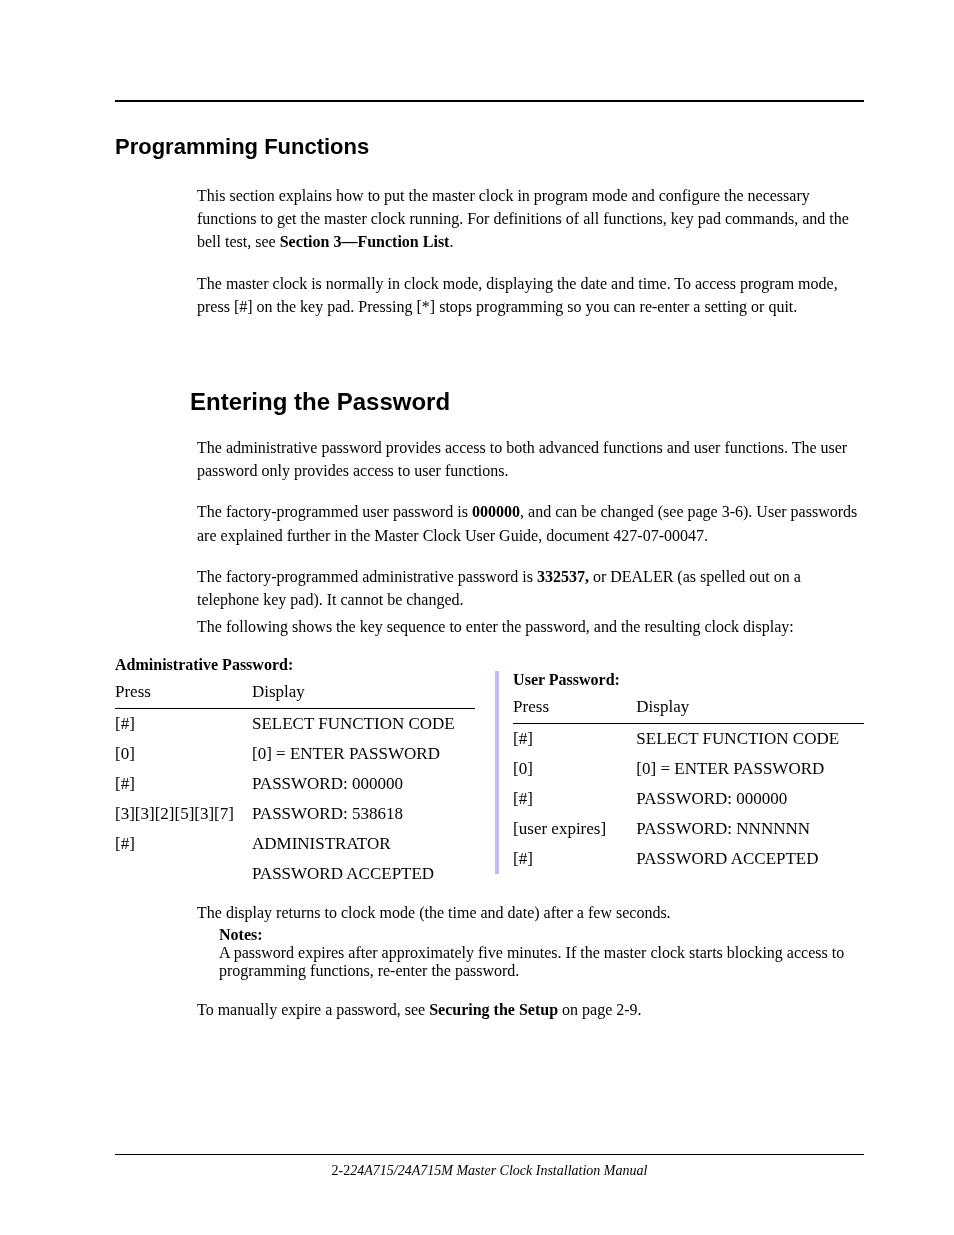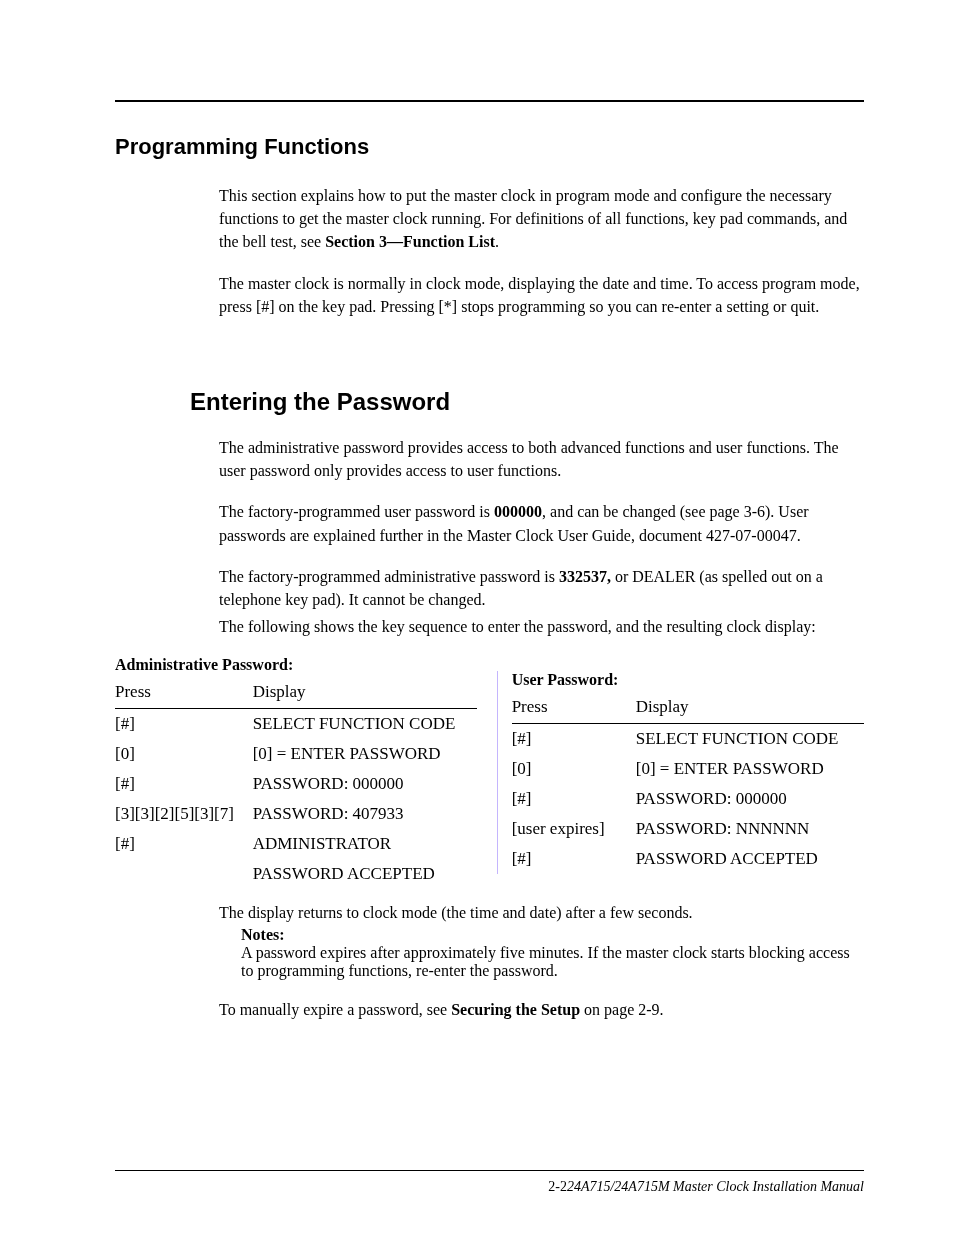--- a/index.html
+++ b/index.html
@@ -20,21 +20,21 @@
     border-top: 2px solid #000;
     margin-bottom: 32px;
   }
   h1.main-heading {
     font-family: "Arial", "Helvetica", sans-serif;
     font-weight: bold;
     font-size: 22px;
     margin: 0 0 24px 0;
   }
   .body-block {
-    margin-left: 104px;
+    margin-left: 82px;
     margin-right: 0;
   }
   .body-block p {
     font-size: 16px;
     line-height: 1.45;
     margin: 0 0 18px 0;
     text-align: left;
   }
   h2.sub-heading {
     font-family: "Arial", "Helvetica", sans-serif;
@@ -54,21 +54,21 @@
     margin: 18px 0 12px 0;
     align-items: center;
   }
   .col {
     font-size: 16px;
   }
   .col-left {
     padding-right: 20px;
   }
   .col-right {
-    border-left: 1px solid #c4b5fd;
+    border-left: 4px solid #c4b5fd;
     padding-left: 14px;
   }
   .col-title {
     font-weight: bold;
     margin-bottom: 8px;
   }
   table.seq {
     border-collapse: collapse;
     font-size: 17px;
     font-family: Liberation Serif, serif;
@@ -79,28 +79,28 @@
     white-space: nowrap;
   }
   table.seq th {
     text-align: left;
     font-weight: normal;
     padding: 0 10px 6px 0;
     border-bottom: 1px solid #000;
   }
   .footer {
     position: absolute;
-    bottom: 40px;
+    bottom: 56px;
     left: 115px;
     right: 90px;
     border-top: 1px solid #000;
     padding-top: 8px;
     font-size: 14px;
     display: flex;
-    justify-content: flex-end;
+    justify-content: center;
   }
   .footer-right {
     font-style: italic;
   }
   b { font-weight: bold; }
 </style>
 </head>
 <body>
 
 <div class="page">
@@ -146,21 +146,21 @@
             <tr>
               <td style="width: 140px;">[0]</td>
               <td style="width: 230px;">[0] = ENTER PASSWORD</td>
             </tr>
             <tr>
               <td style="width: 140px;">[#]</td>
               <td style="width: 230px;">PASSWORD:   000000</td>
             </tr>
             <tr>
               <td style="width: 140px;">[3][3][2][5][3][7]</td>
-              <td style="width: 230px;">PASSWORD:   407933</td>
+              <td style="width: 230px;">PASSWORD:   538618</td>
             </tr>
             <tr>
               <td style="width: 140px;">[#]</td>
               <td style="width: 230px;">ADMINISTRATOR</td>
             </tr>
             <tr>
               <td style="width: 140px;"></td>
               <td style="width: 230px;">PASSWORD ACCEPTED</td>
             </tr>
           </tbody>

